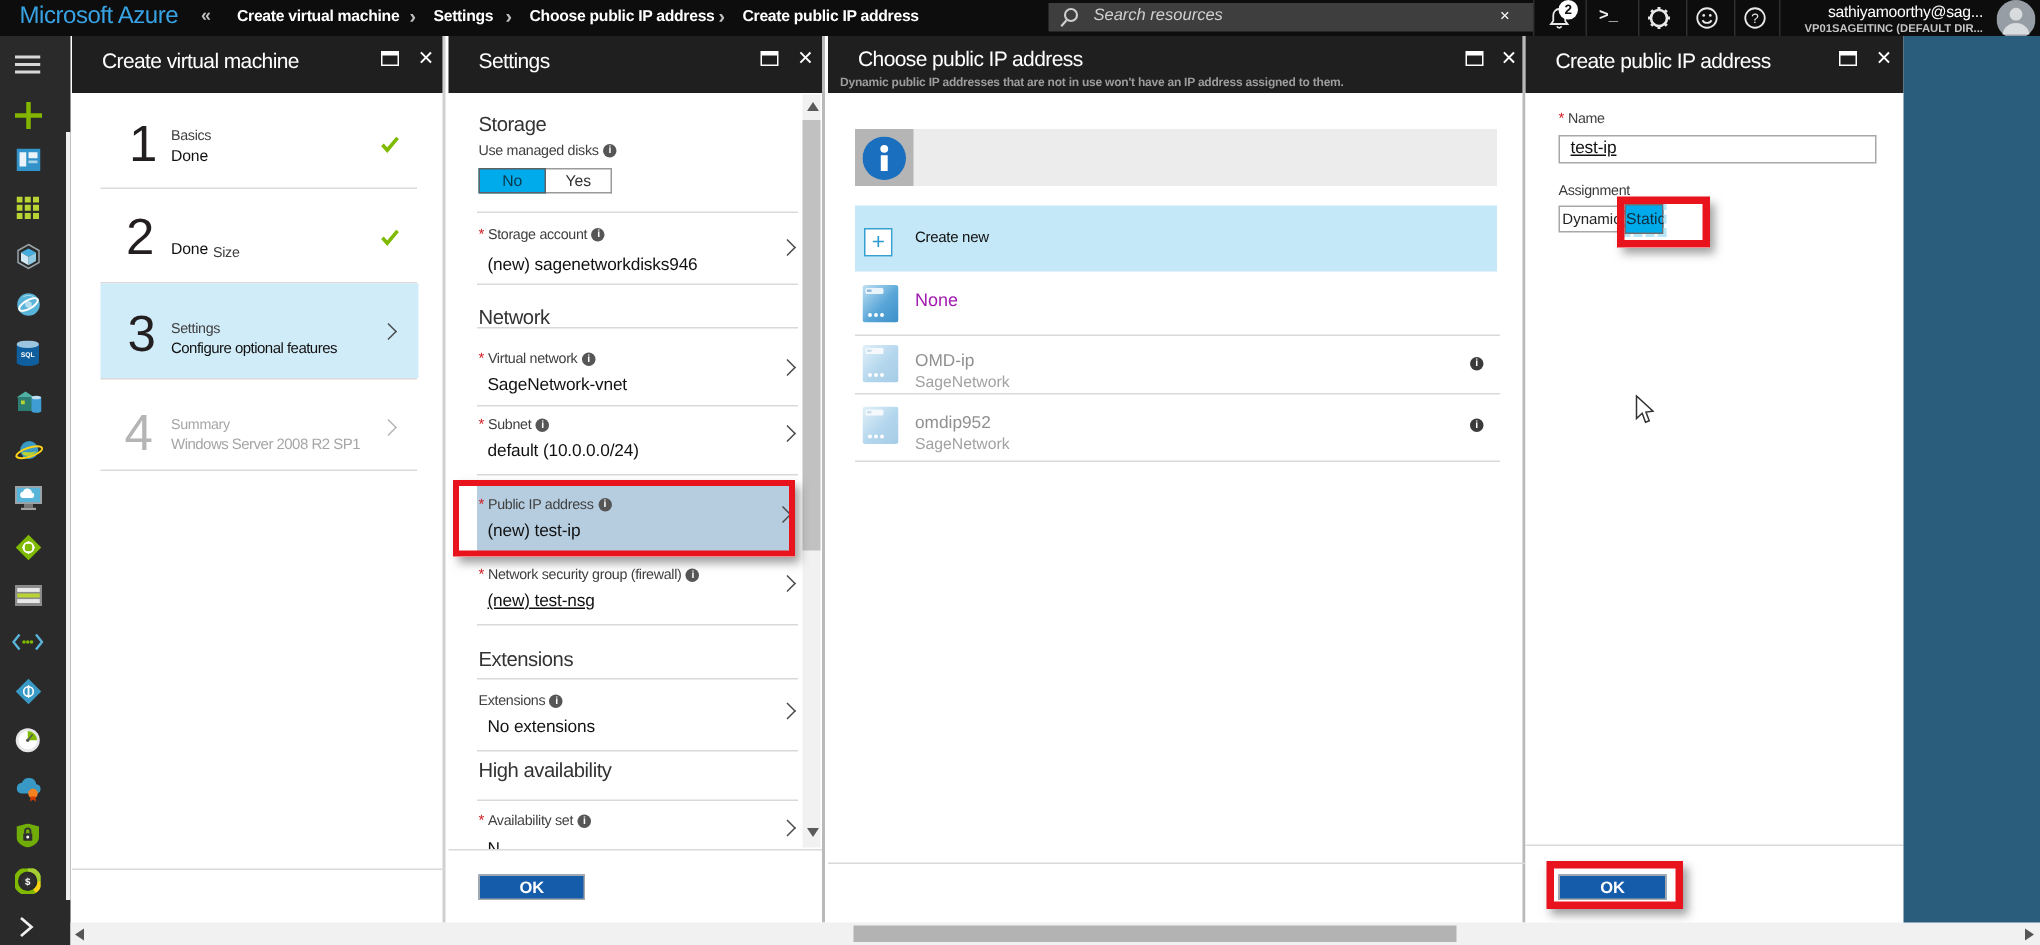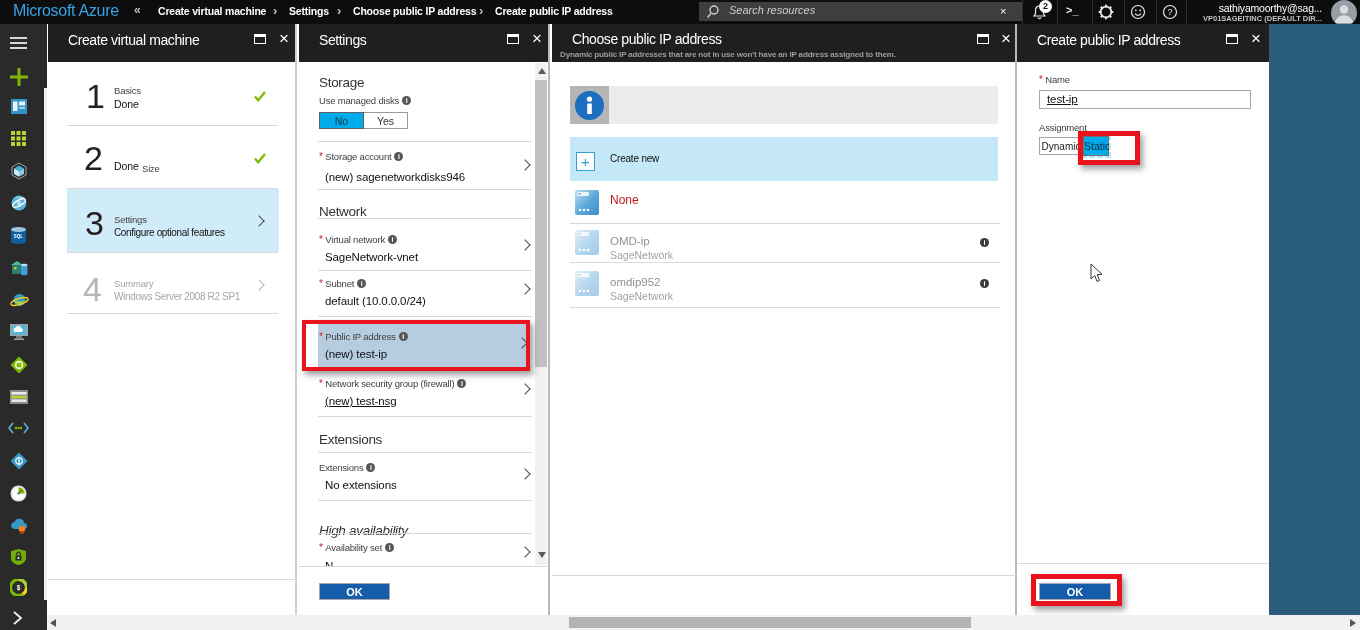--- a/index.html
+++ b/index.html
@@ -324,21 +324,21 @@
     <div class="chev" style="left:222px;top:361px;"></div>
     <div class="sep" style="left:19px;top:392px;width:214px;"></div>
 
     <div class="h2" style="left:20px;top:408px;">Extensions</div>
     <div class="sep" style="left:19px;top:428px;width:214px;"></div>
     <div class="lbl" style="left:20px;top:438px;">Extensions<span class="ifo">i</span></div>
     <div class="val" style="left:26px;top:455px;">No extensions</div>
     <div class="chev" style="left:222px;top:446px;"></div>
     <div class="sep" style="left:19px;top:476px;width:214px;"></div>
 
-    <div class="h2" style="left:20px;top:499px;font-style:italic;">High availability</div>
+    <div class="h2" style="left:20px;top:482px;">High availability</div>
     <div class="sep" style="left:19px;top:509px;width:214px;"></div>
     <div class="lbl" style="left:20px;top:518px;"><span class="red">* </span>Availability set<span class="ifo">i</span></div>
     <div class="chev" style="left:222px;top:524px;"></div>
     <div class="val" style="left:26px;top:536px;">N</div>
 
     <div class="abs" style="left:0;top:542px;width:249px;height:49px;background:#fff;"></div>
     <div class="sep" style="left:0;top:542px;width:249px;"></div>
     <div class="okbtn" style="left:20px;top:559px;width:71px;height:17px;line-height:16px;">OK</div>
   </div>
 
@@ -370,21 +370,21 @@
             <stop offset="1" stop-color="#3b8fc9"></stop>
           </linearGradient>
         </defs>
       <rect width="24" height="25" rx="2" fill="url(#ipg)"></rect>
       <rect x="2" y="2" width="12" height="4" rx="1" fill="#e9f3fa"></rect>
       <rect x="3" y="3" width="3" height="1.6" fill="#8db6d4"></rect>
       <circle cx="5" cy="20" r="1.3" fill="#fff"></circle>
         <circle cx="9" cy="20" r="1.3" fill="#fff"></circle>
         <circle cx="13" cy="20" r="1.3" fill="#fff"></circle>
     </svg>
-    <div class="abs" style="left:58px;top:169px;font-size:12px;color:#b91c1c;">None</div>
+    <div class="abs" style="left:58px;top:169px;font-size:12px;color:#a21caf;">None</div>
     <div class="sep" style="left:18px;top:199px;width:430px;"></div>
 
     <svg class="abs" style="left:23px;top:206px;opacity:.45;" width="24" height="25" viewBox="0 0 24 25">
       <rect width="24" height="25" rx="2" fill="url(#ipg)"></rect>
       <rect x="2" y="2" width="12" height="4" rx="1" fill="#e9f3fa"></rect>
       <rect x="3" y="3" width="3" height="1.6" fill="#8db6d4"></rect>
       <circle cx="5" cy="20" r="1.3" fill="#fff"></circle>
         <circle cx="9" cy="20" r="1.3" fill="#fff"></circle>
         <circle cx="13" cy="20" r="1.3" fill="#fff"></circle>
     </svg>

